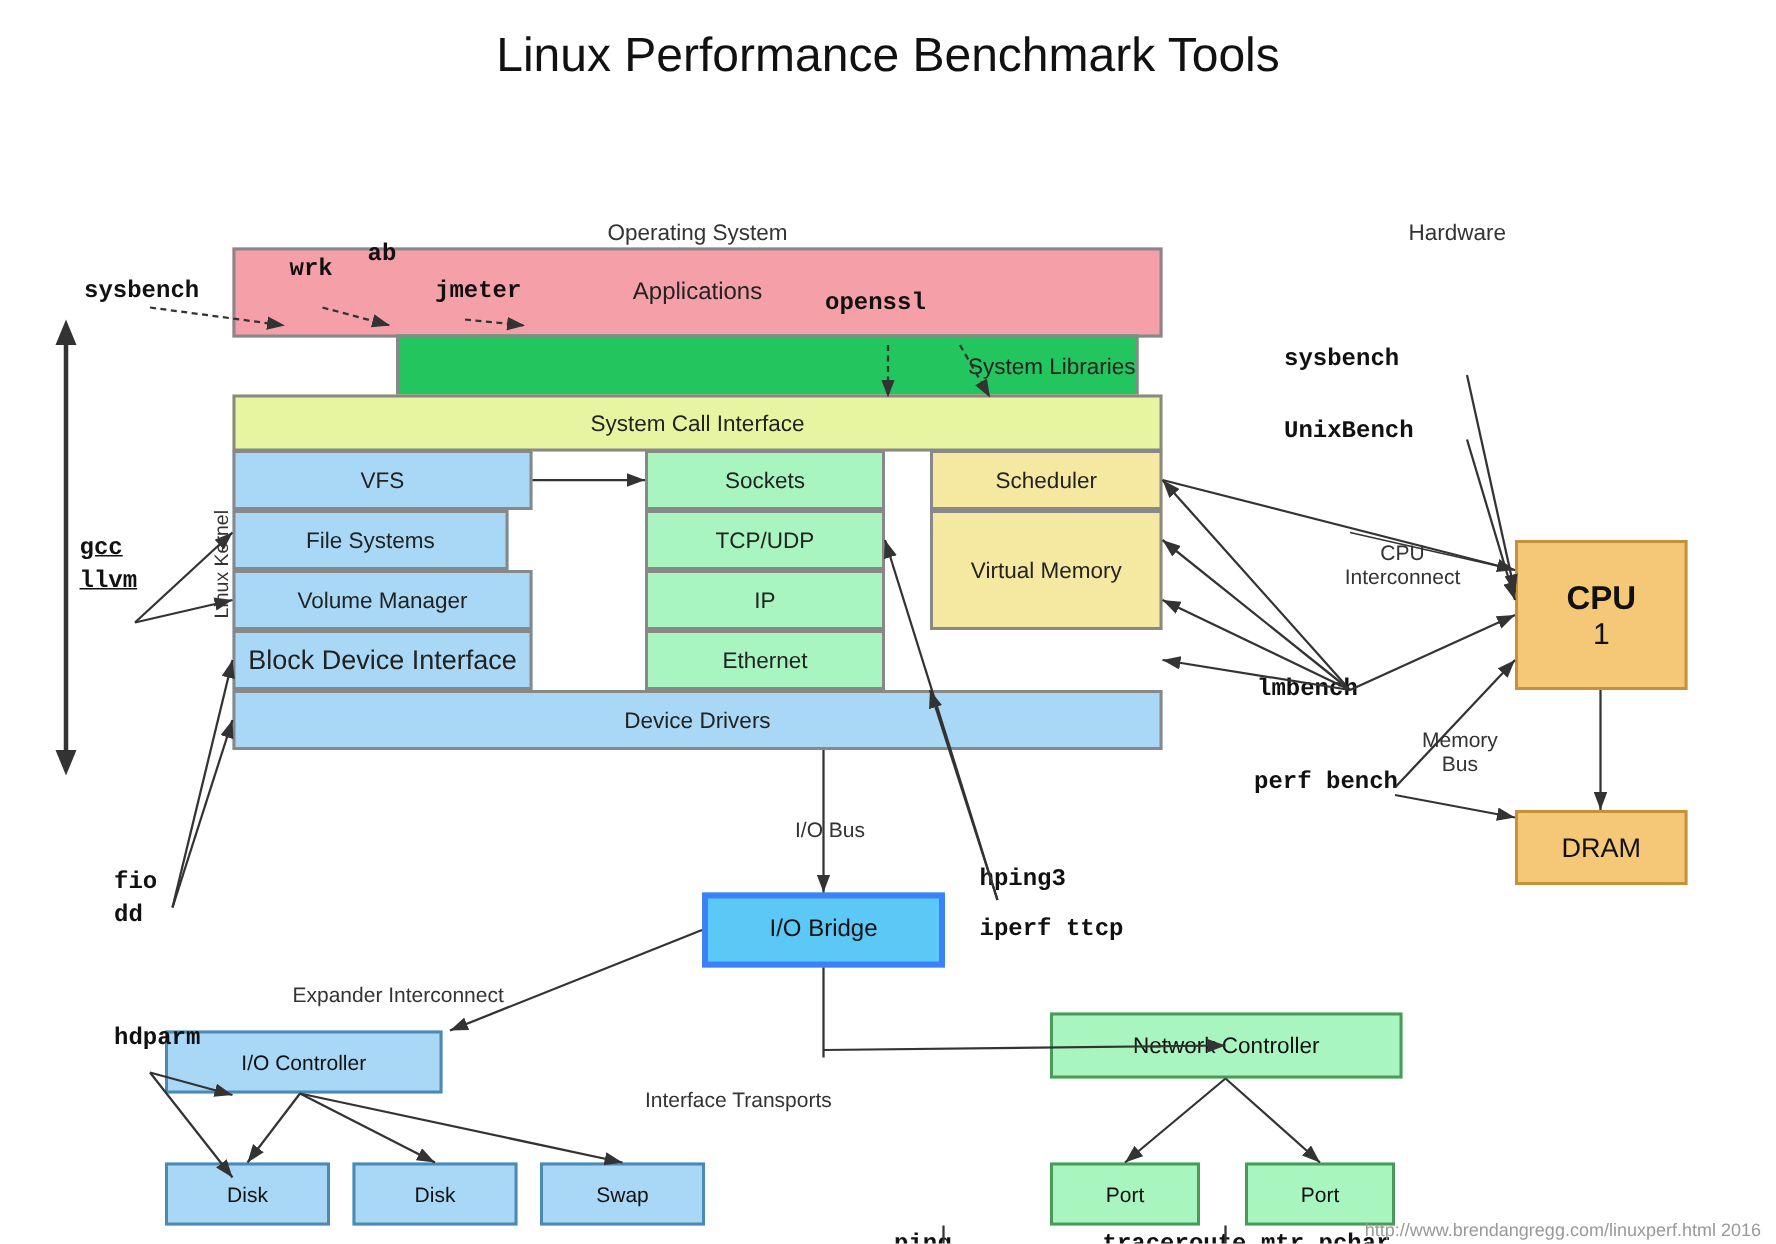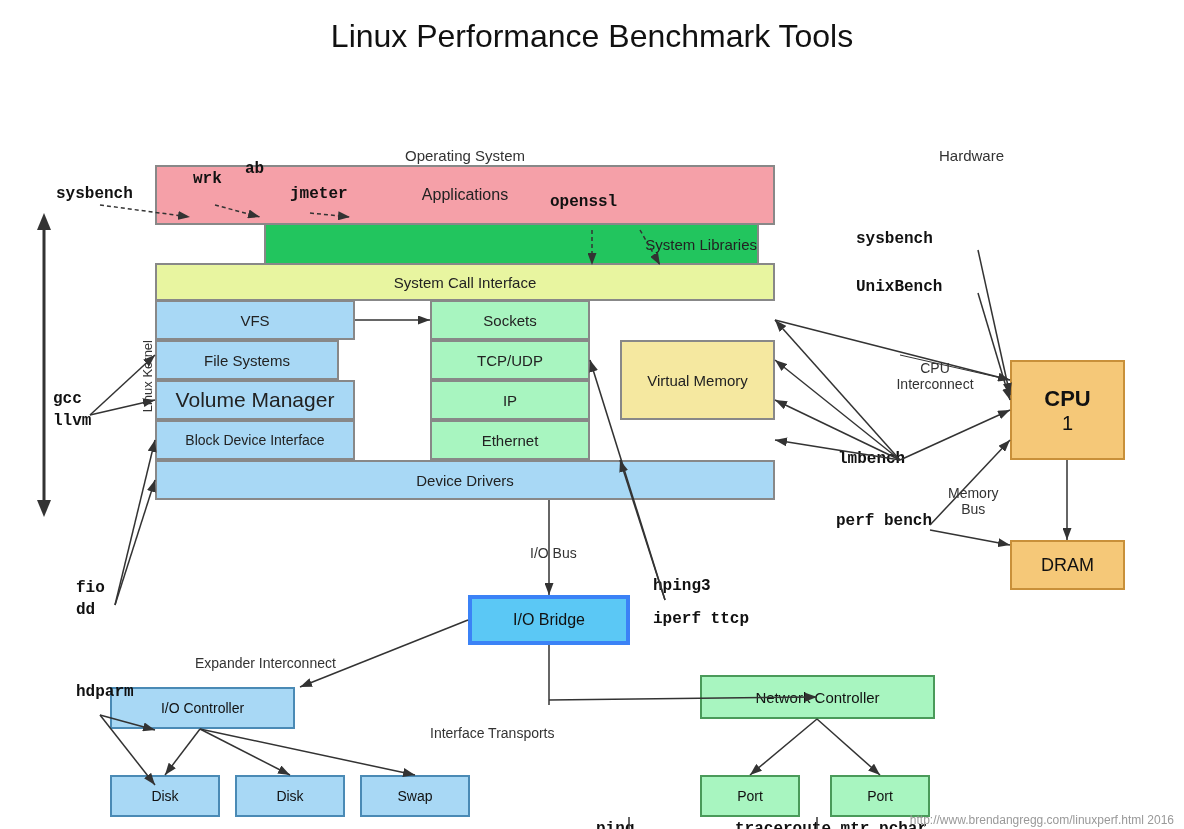--- a/index.html
+++ b/index.html
@@ -174,21 +174,21 @@
       position: absolute;
       left: 155px;
       top: 315px;
       width: 200px;
       height: 40px;
       background: #a8d8f5;
       border: 2px solid #888;
       display: flex;
       align-items: center;
       justify-content: center;
-      font-size: 21px;
+      font-size: 15px;
       color: #222;
     }
     
     .layer-ip {
       position: absolute;
       left: 430px;
       top: 315px;
       width: 160px;
       height: 40px;
       background: #a8f5c0;
@@ -204,21 +204,21 @@
       position: absolute;
       left: 155px;
       top: 355px;
       width: 200px;
       height: 40px;
       background: #a8d8f5;
       border: 2px solid #888;
       display: flex;
       align-items: center;
       justify-content: center;
-      font-size: 14px;
+      font-size: 18px;
       color: #222;
       text-align: center;
     }
     
     .layer-ethernet {
       position: absolute;
       left: 430px;
       top: 355px;
       width: 160px;
       height: 40px;
@@ -489,20 +489,23 @@
   </div>
 
   <div class="layer-vfs">
     <span>VFS</span>
   </div>
 
   <div class="layer-sockets">
     <span>Sockets</span>
   </div>
 
+  <div class="layer-scheduler">
+    <span>Scheduler</span>
+  </div>
 
   <div class="layer-filesys">
     <span>File Systems</span>
   </div>
 
   <div class="layer-tcpudp">
     <span>TCP/UDP</span>
   </div>
 
   <div class="layer-vmem">
@@ -585,21 +588,21 @@
   <div class="tool-label" style="left:56px;top:120px;">sysbench</div>
 
   <div class="tool-label" style="left:193px;top:105px;">wrk</div>
 
   <div class="tool-label" style="left:245px;top:95px;">ab</div>
 
   <div class="tool-label" style="left:290px;top:120px;">jmeter</div>
 
   <div class="tool-label" style="left:550px;top:128px;">openssl</div>
 
-  <div class="tool-label" style="left:53px;top:323px;line-height:1.4;">gcc<br>llvm</div>
+  <div class="tool-label" style="left:53px;top:289px;line-height:1.4;text-decoration:underline;">gcc<br>llvm</div>
 
   <div class="tool-label" style="left:76px;top:512px;line-height:1.4;">fio<br>dd</div>
 
   <div class="tool-label" style="left:64px;top:618px;margin-left:12px;">hdparm</div>
 
   <div class="tool-label" style="left:856px;top:165px;">sysbench</div>
 
   <div class="tool-label" style="left:856px;top:213px;">UnixBench</div>
 
   <div class="tool-label" style="left:838px;top:385px;">lmbench</div>

